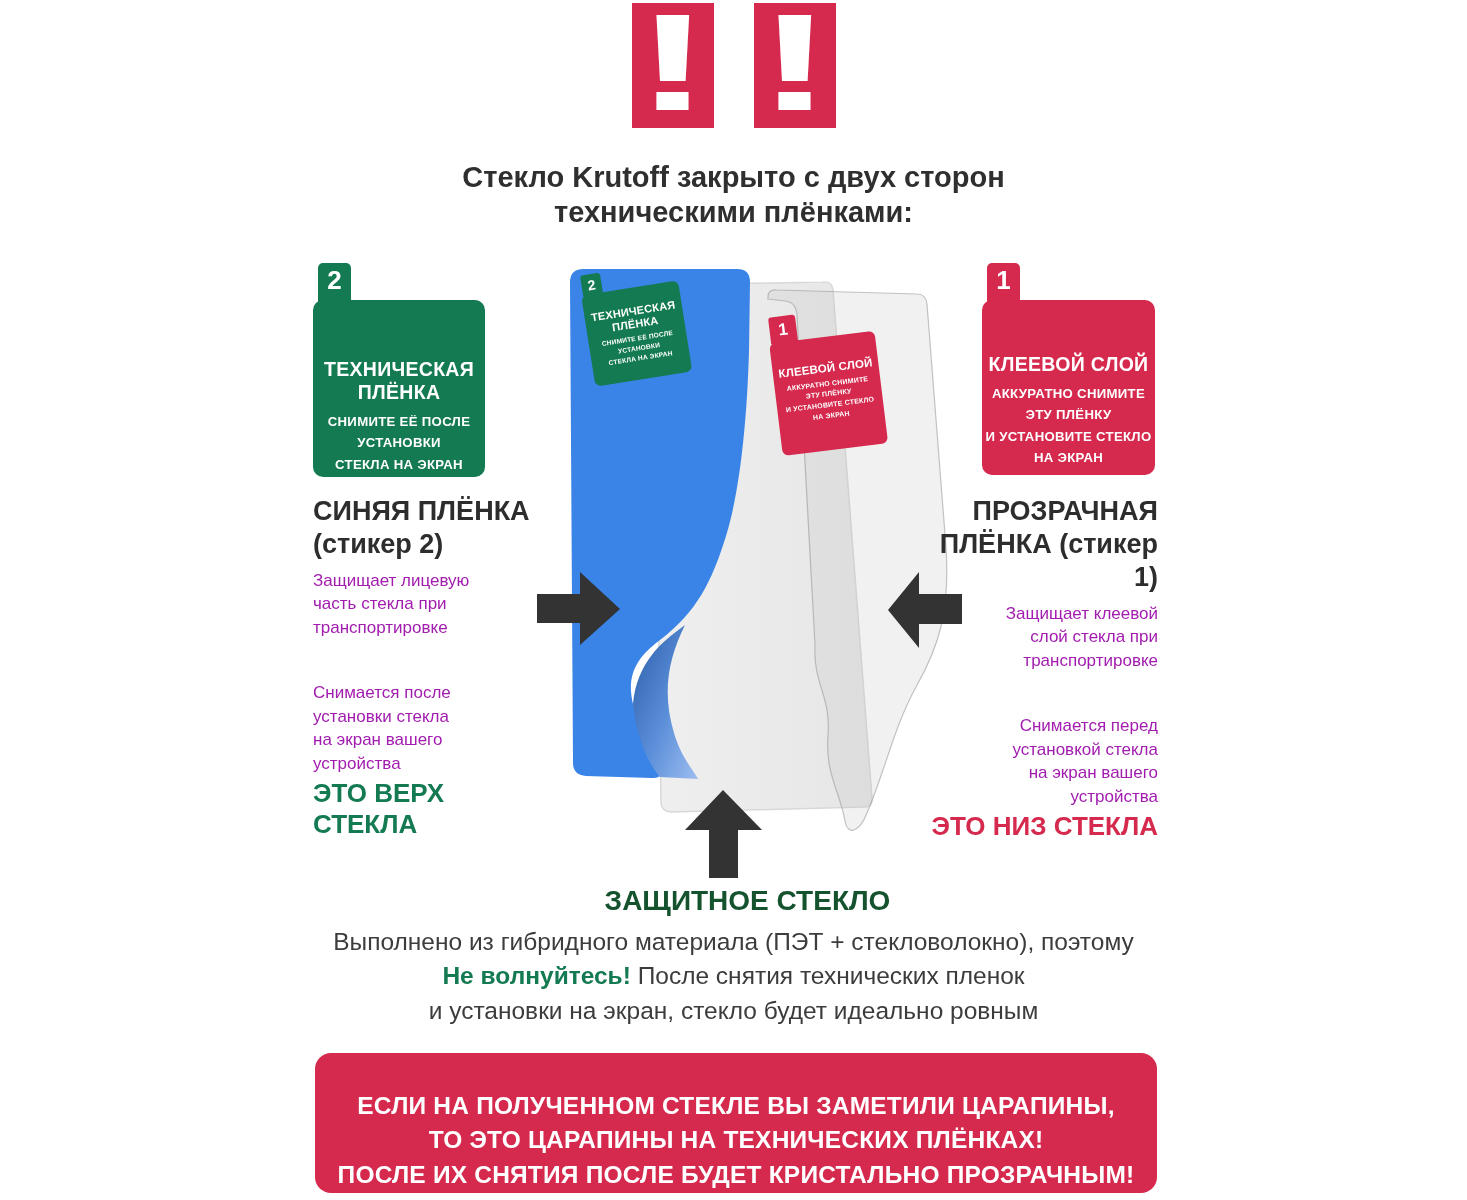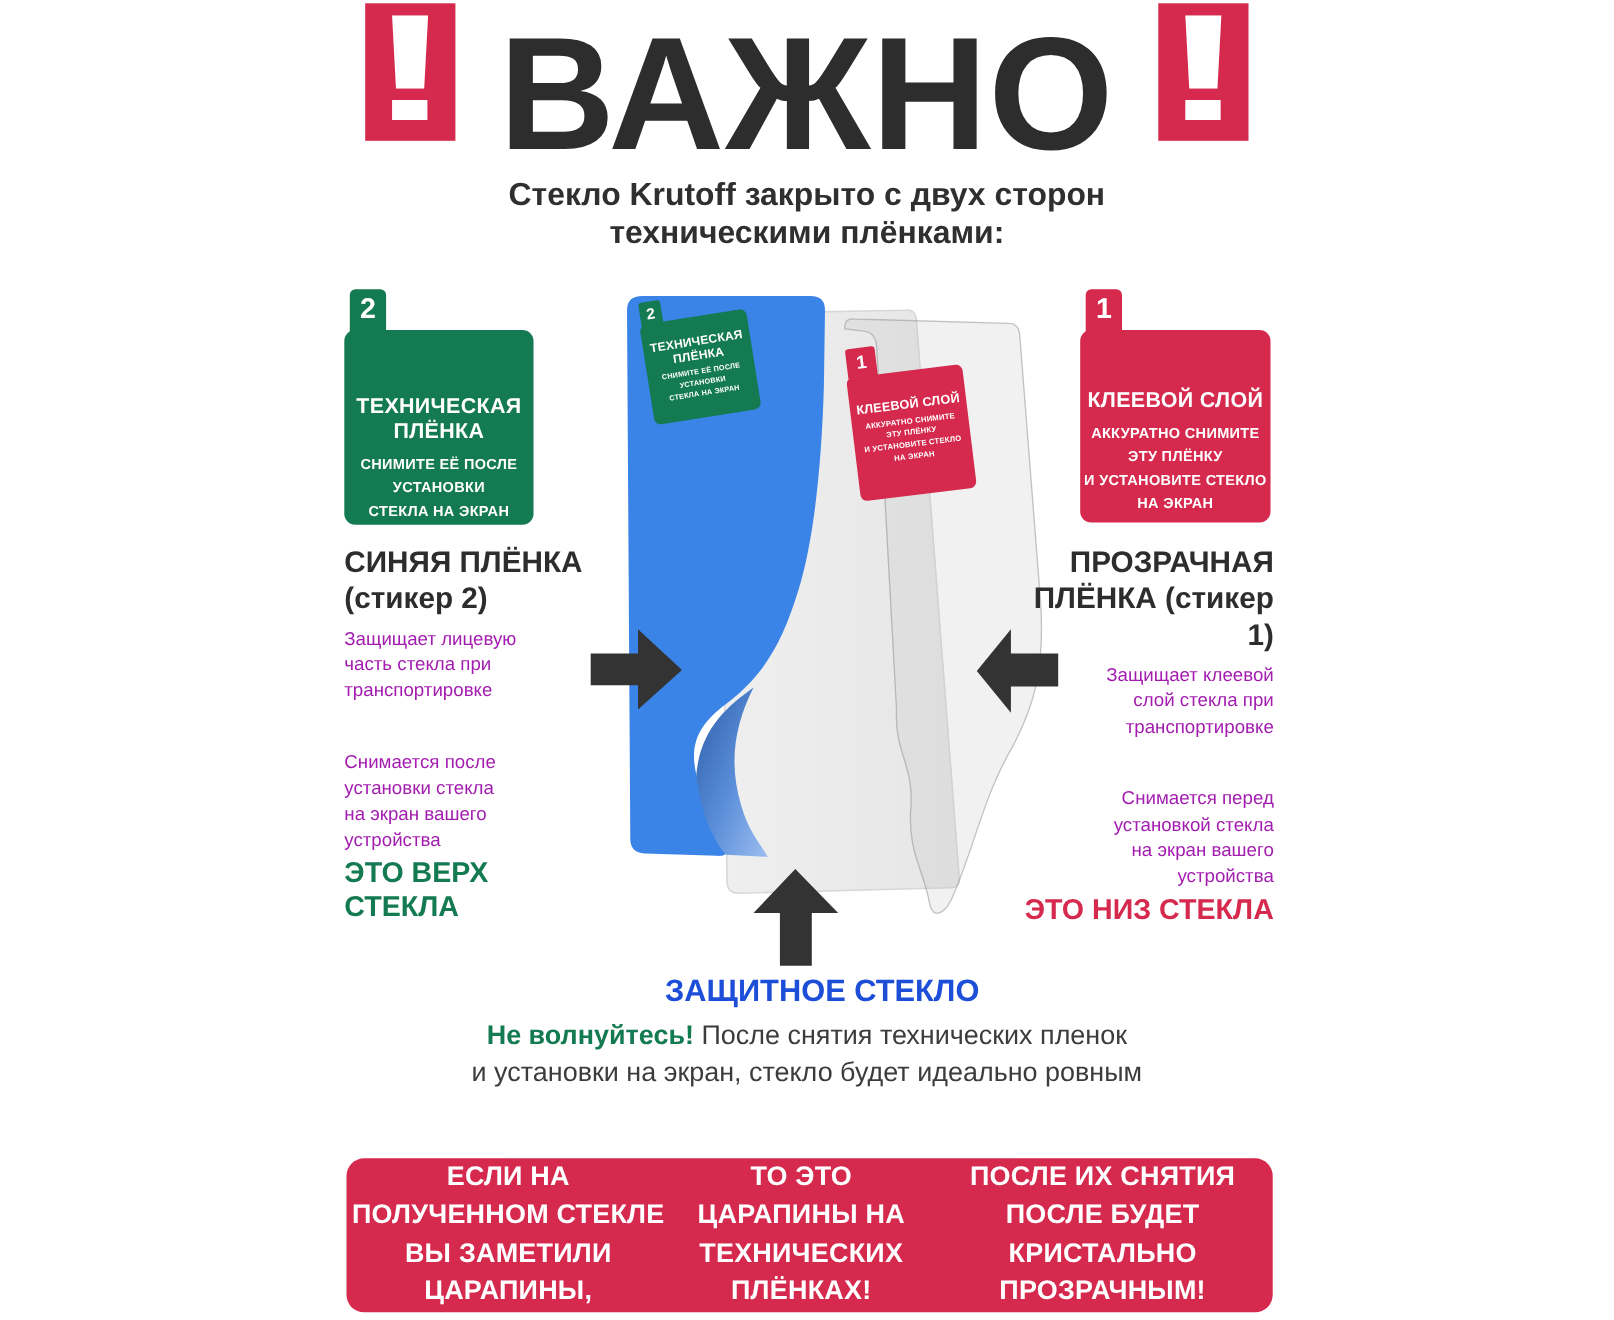--- a/index.html
+++ b/index.html
@@ -45,37 +45,36 @@
   .side-left{left:313px;text-align:left;}
   .side-right{left:918px;text-align:right;}
   .side-heading{font-size:27px;font-weight:bold;line-height:1.22;white-space:pre-line;color:#2d2d2d;}
   .side-para{font-size:17px;line-height:1.38;white-space:pre-line;color:#a21caf;margin-top:8px;}
   .side-para2{margin-top:42px;}
   .side-highlight{font-size:26px;font-weight:bold;margin-top:3px;}
   .hl-green{color:#147a52;}
   .hl-red{color:#d5294d;}
   
   .glass-section{position:absolute;top:885px;left:0;width:100%;text-align:center;}
-  .glass-heading{font-size:28px;font-weight:bold;color:#1d4ed8;margin-left:28px;}
+  .glass-heading{font-size:28px;font-weight:bold;color:#14532d;margin-left:28px;}
   .glass-lines{margin-top:8px;font-size:24.5px;line-height:1.4;color:#3c3c3c;}
   .glass-lines .hl-green{font-weight:bold;text-align:center;}
   
   .banner{position:absolute;left:315px;top:1053px;width:842px;height:140px;background:#d5294d;border-radius:16px;
-    display:flex;flex-direction:row;justify-content:center;text-align:center;color:#fff;font-weight:bold;font-size:24.5px;line-height:1.42;letter-spacing:.2px;}
+    display:flex;flex-direction:column;justify-content:flex-end;text-align:center;color:#fff;font-weight:bold;font-size:24.5px;line-height:1.42;letter-spacing:.2px;}
 </style>
 </head>
 <body>
 
 <div class="canvas">
 
   <div class="title-row">
     <div class="excl-block">
       <span class="excl-glyph">!</span>
     </div>
-    <div class="title-text">ВАЖНО</div>
     <div class="excl-block">
       <span class="excl-glyph">!</span>
     </div>
   </div>
 
   <div class="subtitle">Стекло Krutoff закрыто с двух сторон
 техническими плёнками:</div>
 
   <div class="sticker sticker-green">
     <div class="tab">2</div>
@@ -169,20 +168,21 @@
     <div class="side-para side-para2">Снимается перед
 установкой стекла
 на экран вашего
 устройства</div>
     <div class="side-highlight hl-red">ЭТО НИЗ СТЕКЛА</div>
   </div>
 
   <div class="glass-section">
     <div class="glass-heading">ЗАЩИТНОЕ СТЕКЛО</div>
     <div class="glass-lines">
+      <div>Выполнено из гибридного материала (ПЭТ + стекловолокно), поэтому</div>
       <div><span class="hl-green">Не волнуйтесь!</span> <span>После снятия технических пленок</span></div>
       <div>и установки на экран, стекло будет идеально ровным</div>
     </div>
   </div>
 
   <div class="banner">
     <div>ЕСЛИ НА ПОЛУЧЕННОМ СТЕКЛЕ ВЫ ЗАМЕТИЛИ ЦАРАПИНЫ,</div>
     <div>ТО ЭТО ЦАРАПИНЫ НА ТЕХНИЧЕСКИХ ПЛЁНКАХ!</div>
     <div>ПОСЛЕ ИХ СНЯТИЯ ПОСЛЕ БУДЕТ КРИСТАЛЬНО ПРОЗРАЧНЫМ!</div>
   </div>

